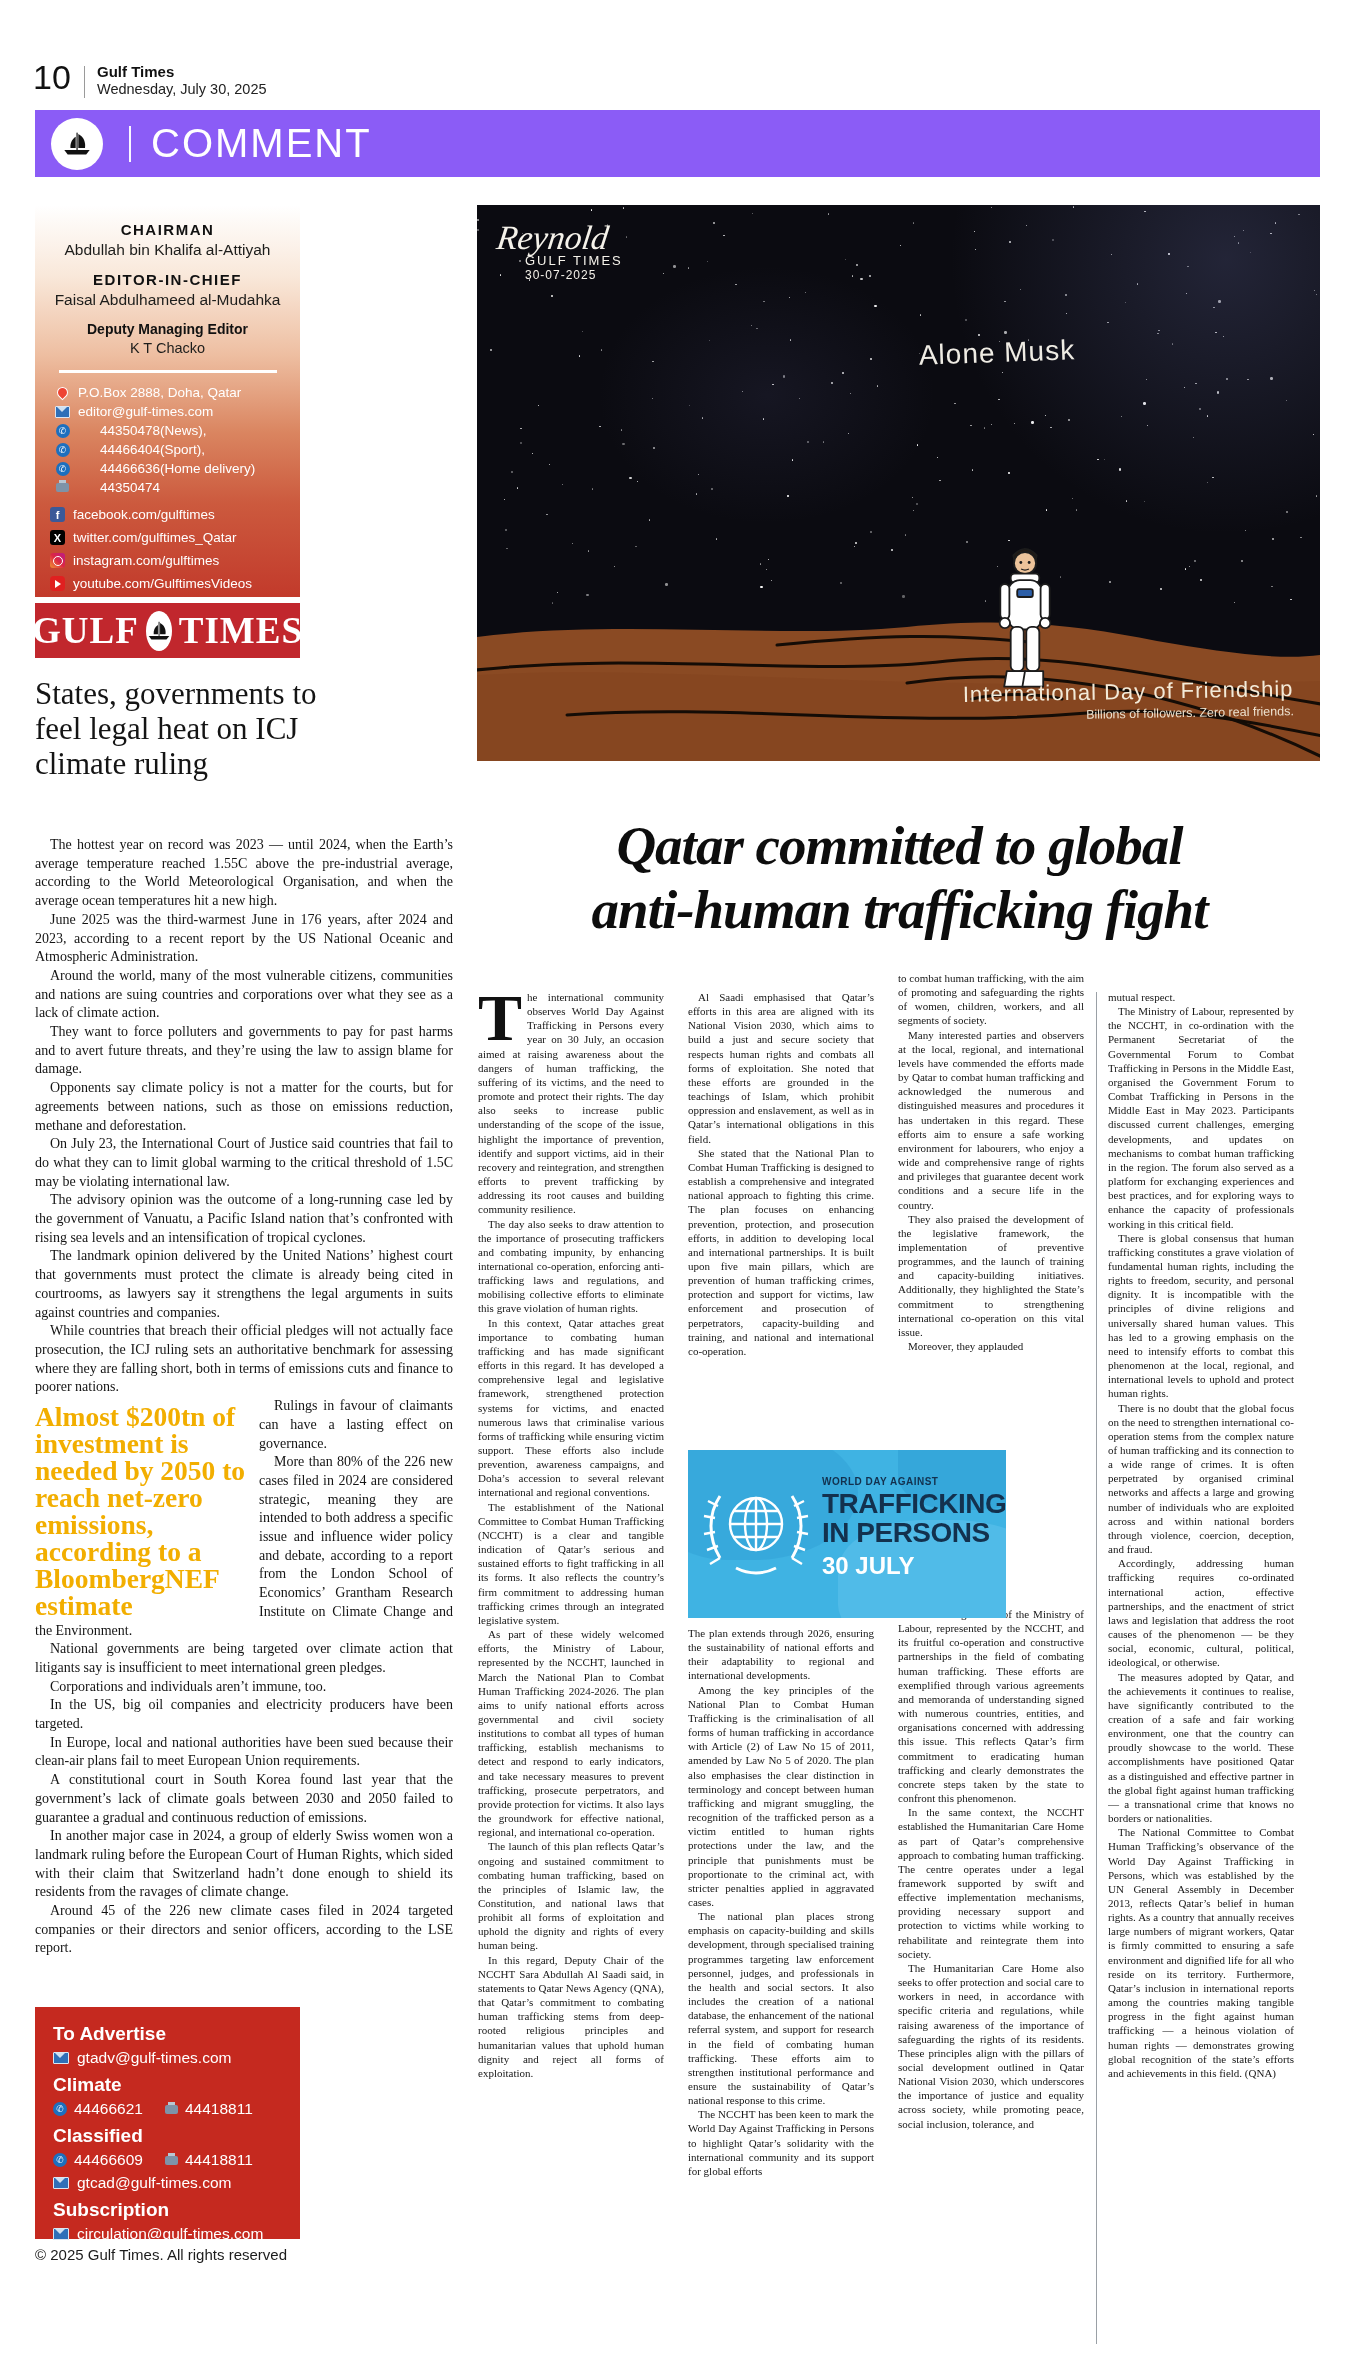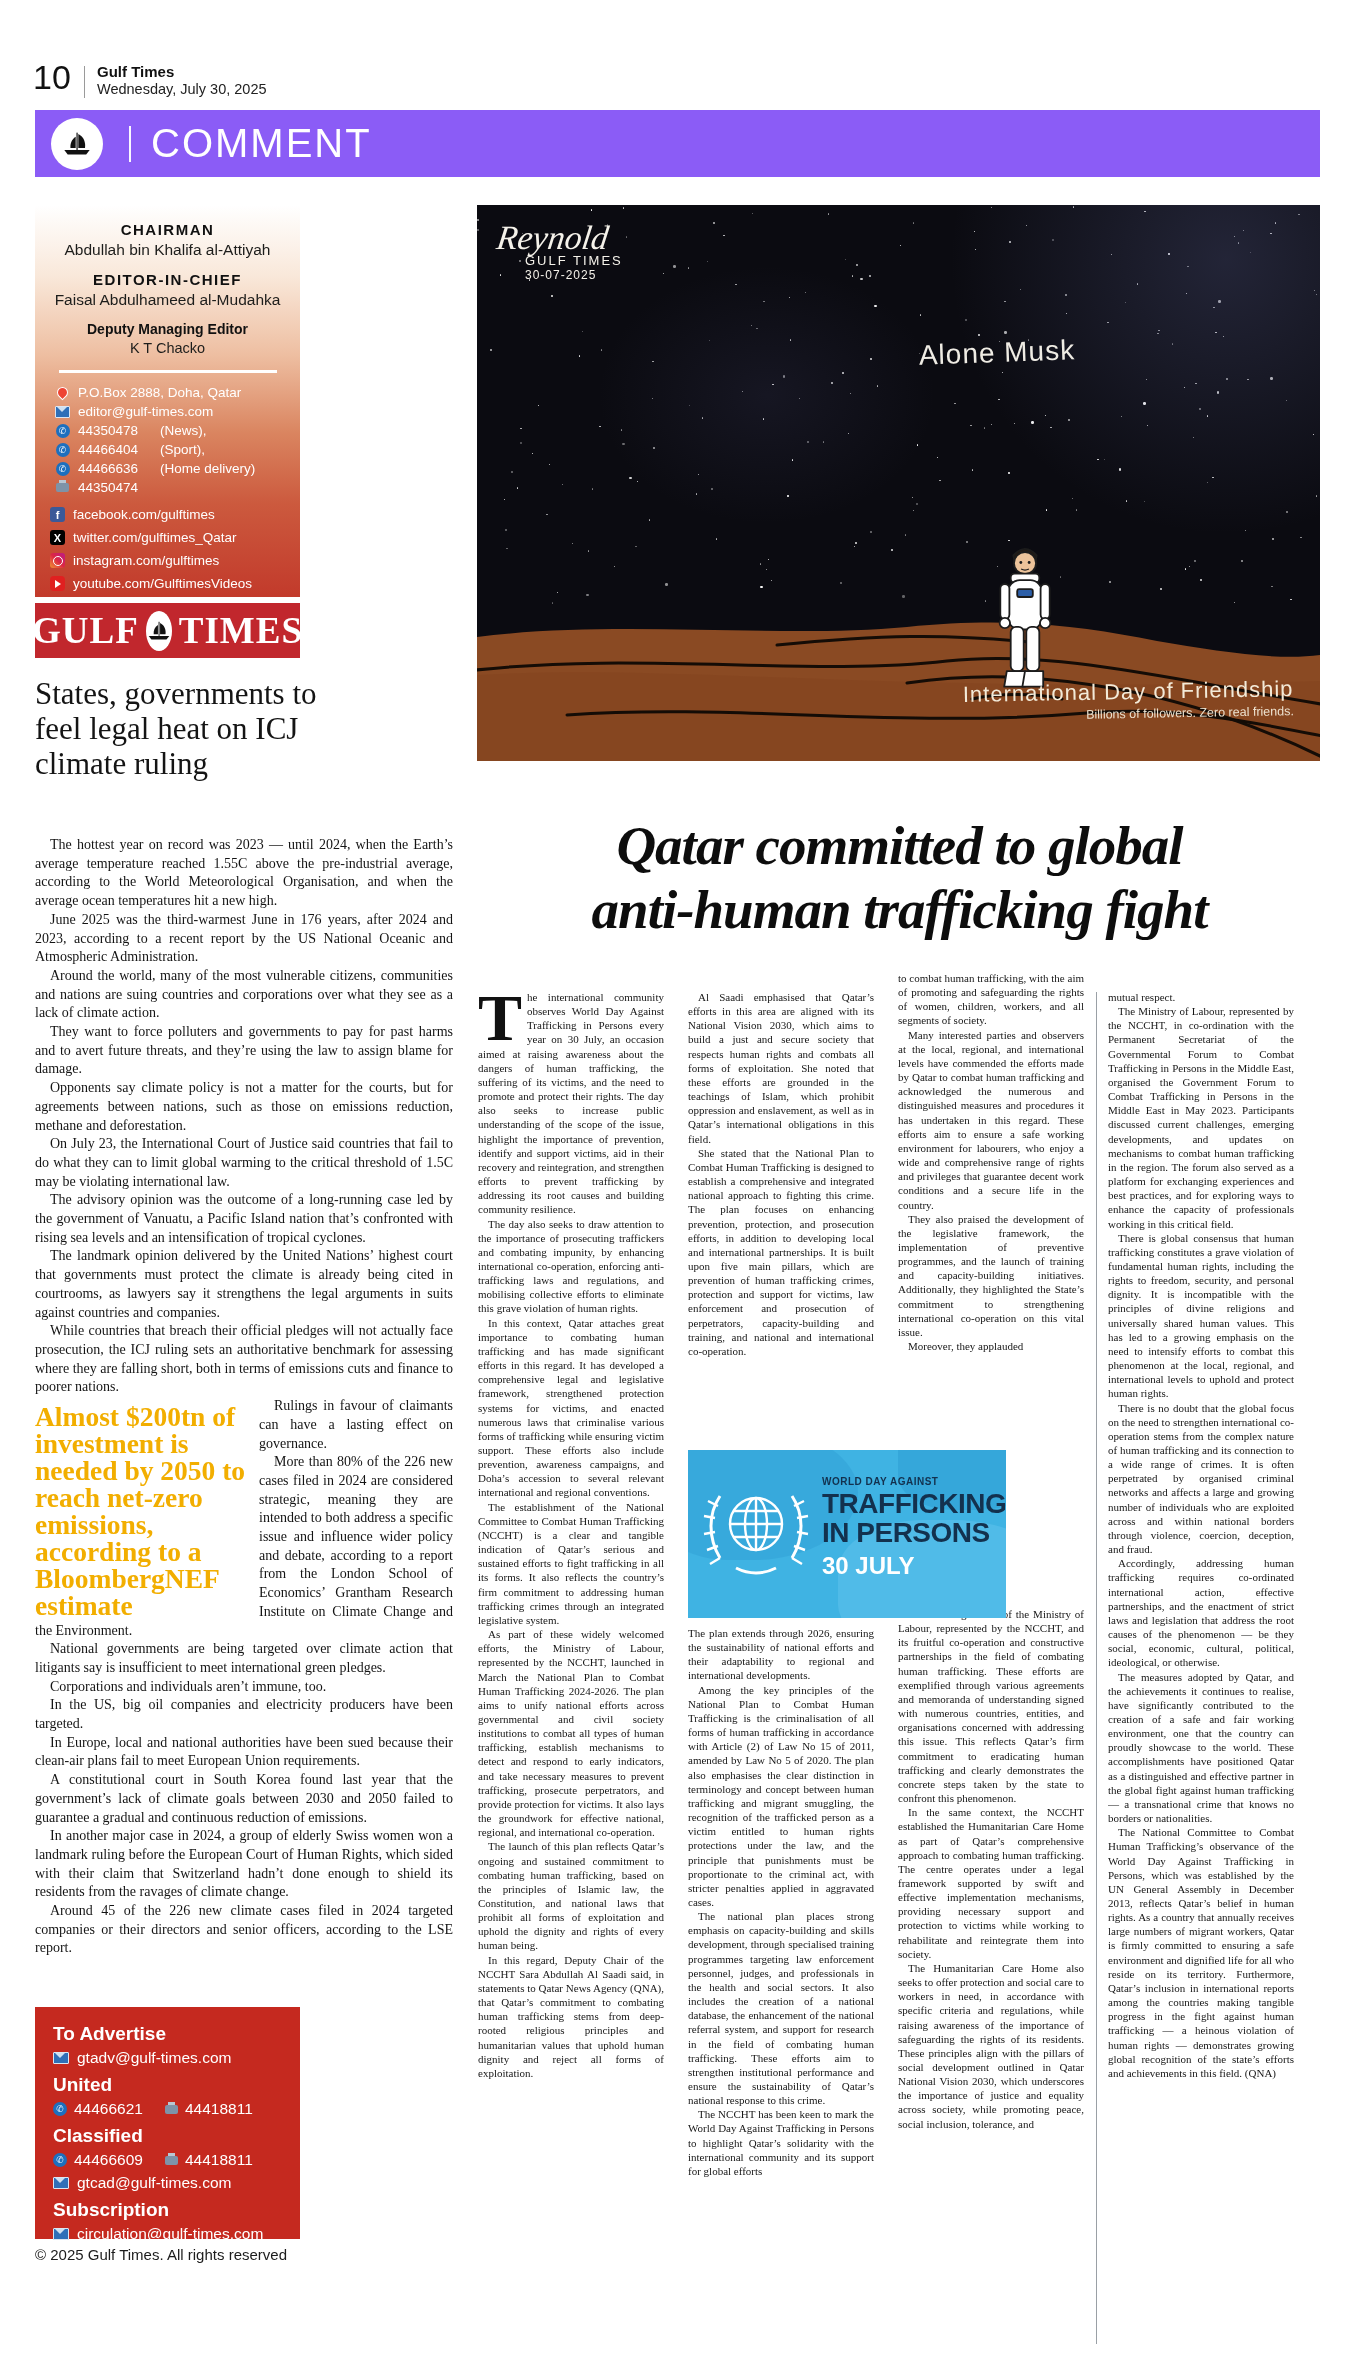--- a/index.html
+++ b/index.html
@@ -25,21 +25,21 @@
   .masthead{left:35px;top:205px;width:265px;height:392px;text-align:center;
             font-family:"Liberation Sans",sans-serif;
             background:linear-gradient(180deg,#ffffff 0%,#f9e8da 18%,#eebfa2 38%,#da8560 58%,#cc5a3e 76%,#c23a2b 100%);}
   .mh-cap{font-weight:bold;font-size:15px;letter-spacing:1.5px;color:#111;margin-top:0;}
   .mh-name{font-size:15.5px;color:#1d1d1b;margin-top:3px;}
   .mh-sub{font-weight:bold;font-size:14px;color:#111;margin-top:12px;}
   .mh-sub2{font-size:14.5px;color:#1d1d1b;margin-top:3px;}
   .mh-line{width:218px;height:3px;background:#fff;margin:14px auto 10px auto;}
   .mh-rows{width:225px;margin:0 auto;text-align:left;color:#fff;font-size:13.5px;}
   .mh-row{display:flex;align-items:center;height:19px;}
-  .mh-row .num{width:82px;display:inline-block;}
+  .mh-row .num{width:82px;display:inline-block;text-align:right;}
   .mh-row .ic{width:15px;height:15px;margin-right:8px;flex:0 0 15px;display:flex;align-items:center;justify-content:center;}
   .soc-rows{width:235px;margin:6px auto 0 auto;text-align:left;color:#fff;font-size:13.5px;}
   .soc-row{display:flex;align-items:center;height:23px;}
   .soc-ic{width:15px;height:15px;border-radius:3px;margin-right:8px;flex:0 0 15px;
           display:flex;align-items:center;justify-content:center;
           font-family:"Liberation Sans",sans-serif;font-weight:bold;font-size:11px;color:#fff;}
   .ic-fb{background:#3b5998;}
   .ic-tw{background:#000;}
   .ic-ig{background:linear-gradient(45deg,#f09433,#dc2743,#bc1888);}
   .ic-yt{background:#e02020;border-radius:4px;}
@@ -253,21 +253,21 @@
         <p>Around 45 of the 226 new climate cases filed in 2024 targeted companies or their directors and senior officers, according to the LSE report.</p>
       </div>
   </div>
 
   <div class="abs adv">
     <div class="h">To Advertise</div>
     <div class="r">
       <span class="env"></span>
       <span>gtadv@gulf-times.com</span>
     </div>
-    <div class="h">United</div>
+    <div class="h">Climate</div>
     <div class="r">
       <span class="grp">
           <span class="ph">✆</span>
         <span>44466621</span>
         </span>
       <span class="grp">
           <span class="fax"></span>
         <span>44418811</span>
         </span>
     </div>

